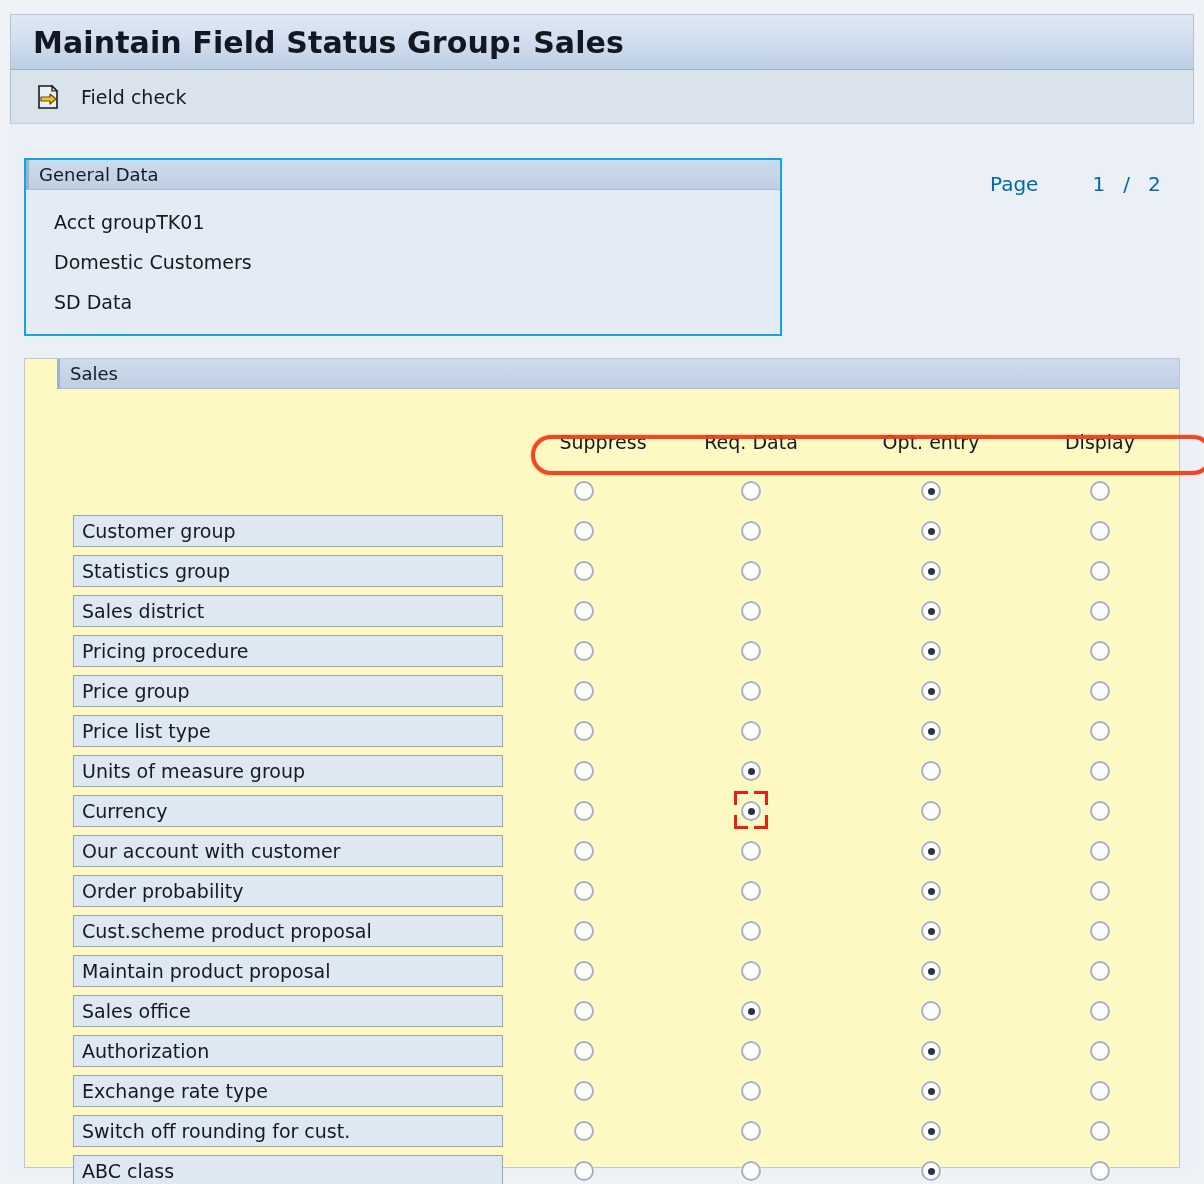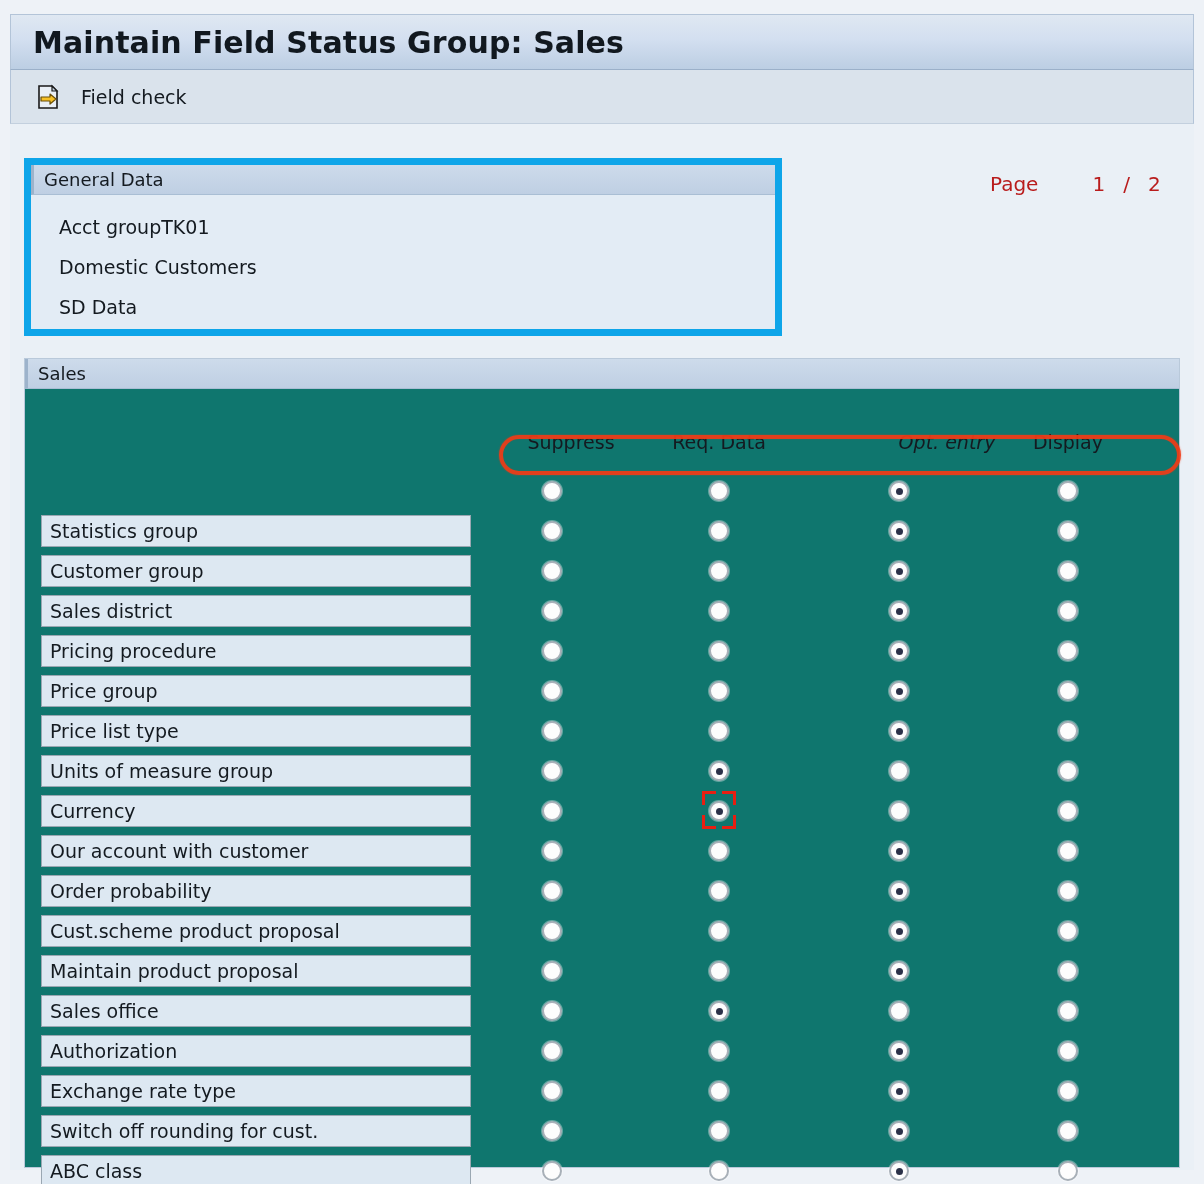--- a/index.html
+++ b/index.html
@@ -84,21 +84,21 @@
   }
 
   
   .gd-group {
     position: absolute;
     left: 14px;
     top: 144px;
     width: 758px;
     height: 178px;
     background: #e3ecf5;
-    border: 7px solid #0ea5e9;
+    border: 2px solid #0ea5e9;
     box-sizing: border-box;
   }
   .group-header {
     height: 30px;
     background: linear-gradient(to bottom, #cddbeb 0%, #bfcfe3 100%);
     border-bottom: 1px solid #a9bed4;
     border-left: 3px solid #9db3cb;
     display: flex;
     align-items: center;
     box-sizing: border-box;
@@ -120,39 +120,40 @@
   }
   .gd-line .gd-val {
   }
 
   
   .page-ind {
     position: absolute;
     left: 980px;
     top: 158px;
     font-size: 20px;
-    color: #b91c1c;
+    color: #0369a1;
     display: flex;
     align-items: center;
     white-space: nowrap;
   }
   .page-ind .pg-label { margin-right: 54px; }
   .page-ind .pg-cur { margin-right: 18px; }
   .page-ind .pg-sep { margin-right: 18px; }
 
   
   .sales-group {
     position: absolute;
     left: 14px;
     top: 344px;
     width: 1156px;
     height: 810px;
-    background: #0f766e;
+    background: #fef9c3;
     border: 1px solid #b9c9da;
     box-sizing: border-box;
+    padding-left: 32px;
   }
   .sales-body {
     position: relative;
     height: 778px;
   }
 
   
   .col-head-row {
     position: absolute;
     left: 0;
@@ -304,40 +305,40 @@
 
   <div class="sales-group">
     <div class="group-header">
       <span class="group-header-text">Sales</span>
     </div>
 
     <div class="sales-body">
       <div class="col-head-row" id="col-head-row">
           <div class="col-head" style="left: 527px; margin-left: 19px;">Suppress</div>
           <div class="col-head" style="left: 694px;">Req. Data</div>
-          <div class="col-head" style="left: 922px; font-style: italic;">Opt. entry</div>
+          <div class="col-head" style="left: 874px;">Opt. entry</div>
           <div class="col-head" style="left: 1043px;">Display</div>
         </div>
       <div class="oval-annot"></div>
       <div class="rows" id="rows-container">
           <div class="field-row">
             <div class="radio" style="left: 527px;"></div>
             <div class="radio" style="left: 694px;"></div>
             <div class="radio sel" style="left: 874px;"></div>
             <div class="radio" style="left: 1043px;"></div>
           </div>
           <div class="field-row">
+            <div class="field-label">Customer group</div>
+            <div class="radio" style="left: 527px;"></div>
+            <div class="radio" style="left: 694px;"></div>
+            <div class="radio sel" style="left: 874px;"></div>
+            <div class="radio" style="left: 1043px;"></div>
+          </div>
+          <div class="field-row">
             <div class="field-label">Statistics group</div>
-            <div class="radio" style="left: 527px;"></div>
-            <div class="radio" style="left: 694px;"></div>
-            <div class="radio sel" style="left: 874px;"></div>
-            <div class="radio" style="left: 1043px;"></div>
-          </div>
-          <div class="field-row">
-            <div class="field-label">Customer group</div>
             <div class="radio" style="left: 527px;"></div>
             <div class="radio" style="left: 694px;"></div>
             <div class="radio sel" style="left: 874px;"></div>
             <div class="radio" style="left: 1043px;"></div>
           </div>
           <div class="field-row">
             <div class="field-label">Sales district</div>
             <div class="radio" style="left: 527px;"></div>
             <div class="radio" style="left: 694px;"></div>
             <div class="radio sel" style="left: 874px;"></div>

